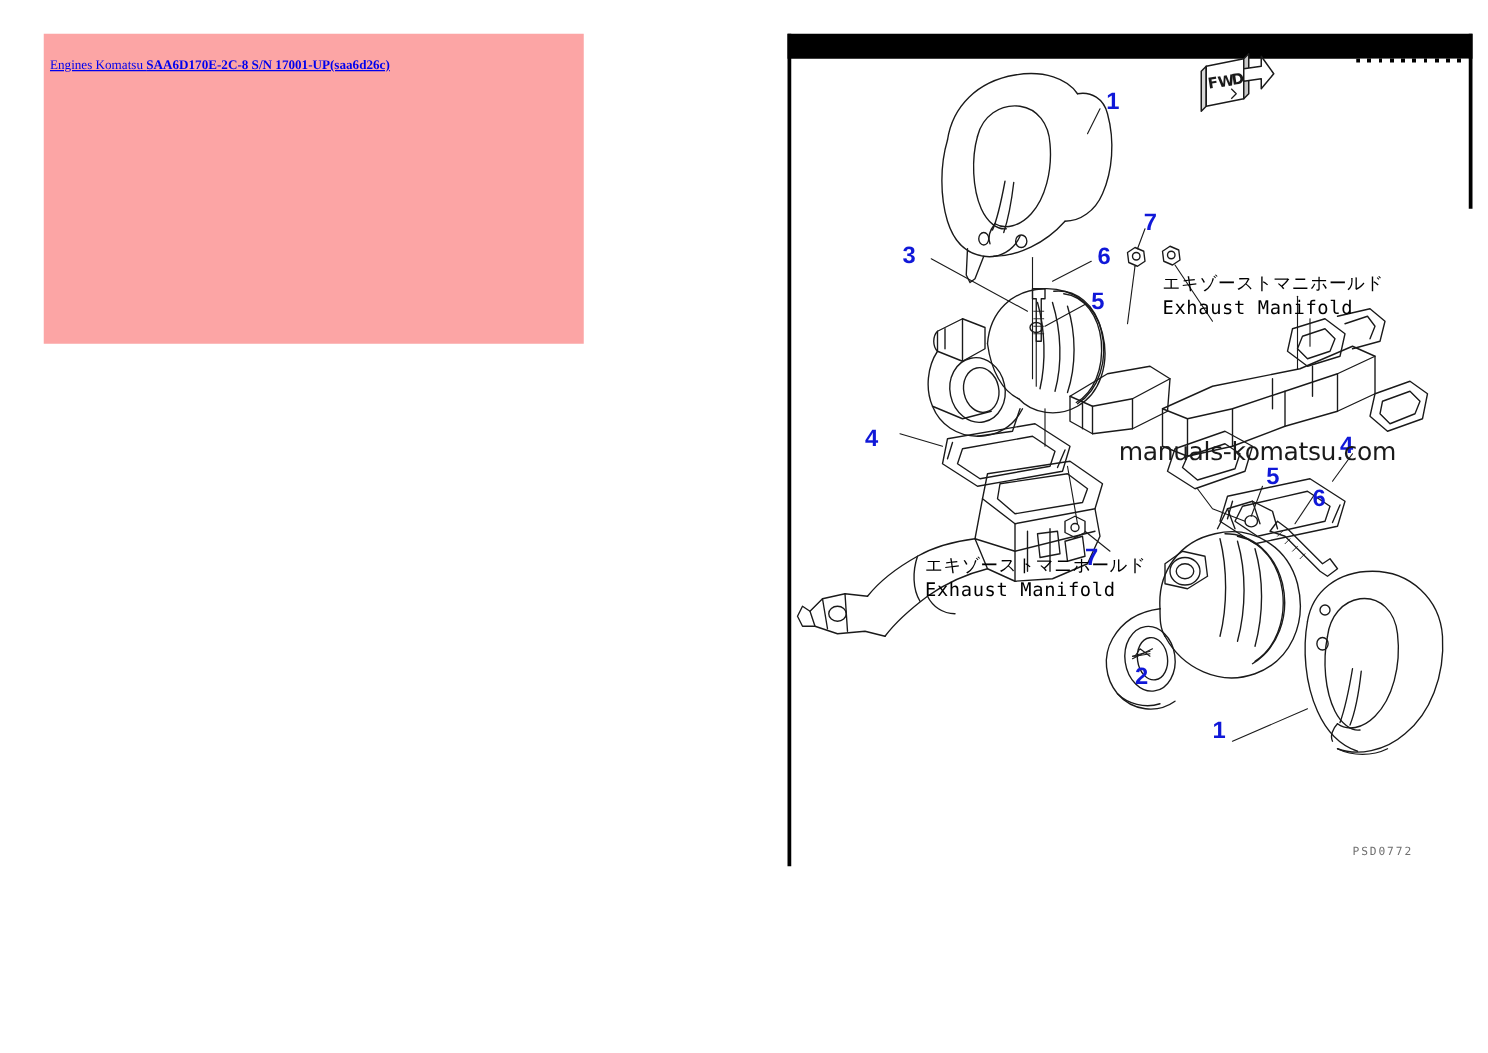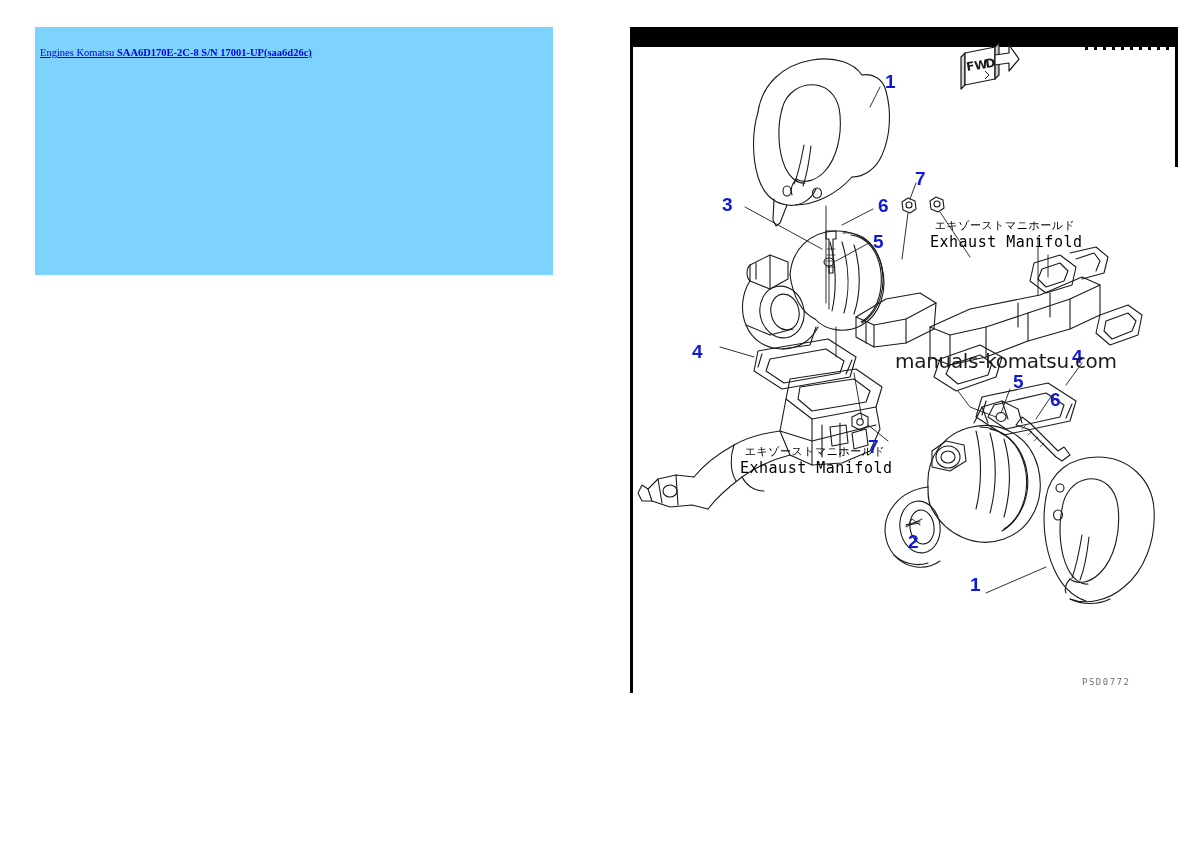--- a/index.html
+++ b/index.html
@@ -14,23 +14,23 @@
     position: relative;
     overflow: hidden;
     font-family: "Liberation Serif", serif;
   }
 
   
   #left-panel {
     position: absolute;
     left: 35px;
     top: 27px;
-    width: 518px;
+    width: 432px;
     height: 248px;
-    background: #7dd3fc;
+    background: #fca5a5;
   }
   #title-link {
     position: absolute;
     left: 5px;
     top: 20px;
     color: #0000ee;
     font-family: "Liberation Serif", serif;
     font-size: 10.5px;
     font-weight: bold;
     text-decoration: underline;
@@ -112,21 +112,21 @@
   .manifold-label {
     position: absolute;
     color: #000000;
     text-align: center;
     line-height: 1.25;
     white-space: nowrap;
   }
   .manifold-label .jp {
     display: block;
     font-family: "DejaVu Sans", sans-serif;
-    font-size: 11px;
+    font-size: 14px;
     letter-spacing: 0.5px;
   }
   .manifold-label .en {
     display: block;
     font-family: "DejaVu Sans Mono", monospace;
     font-size: 15px;
     letter-spacing: 0.5px;
   }
 
   

